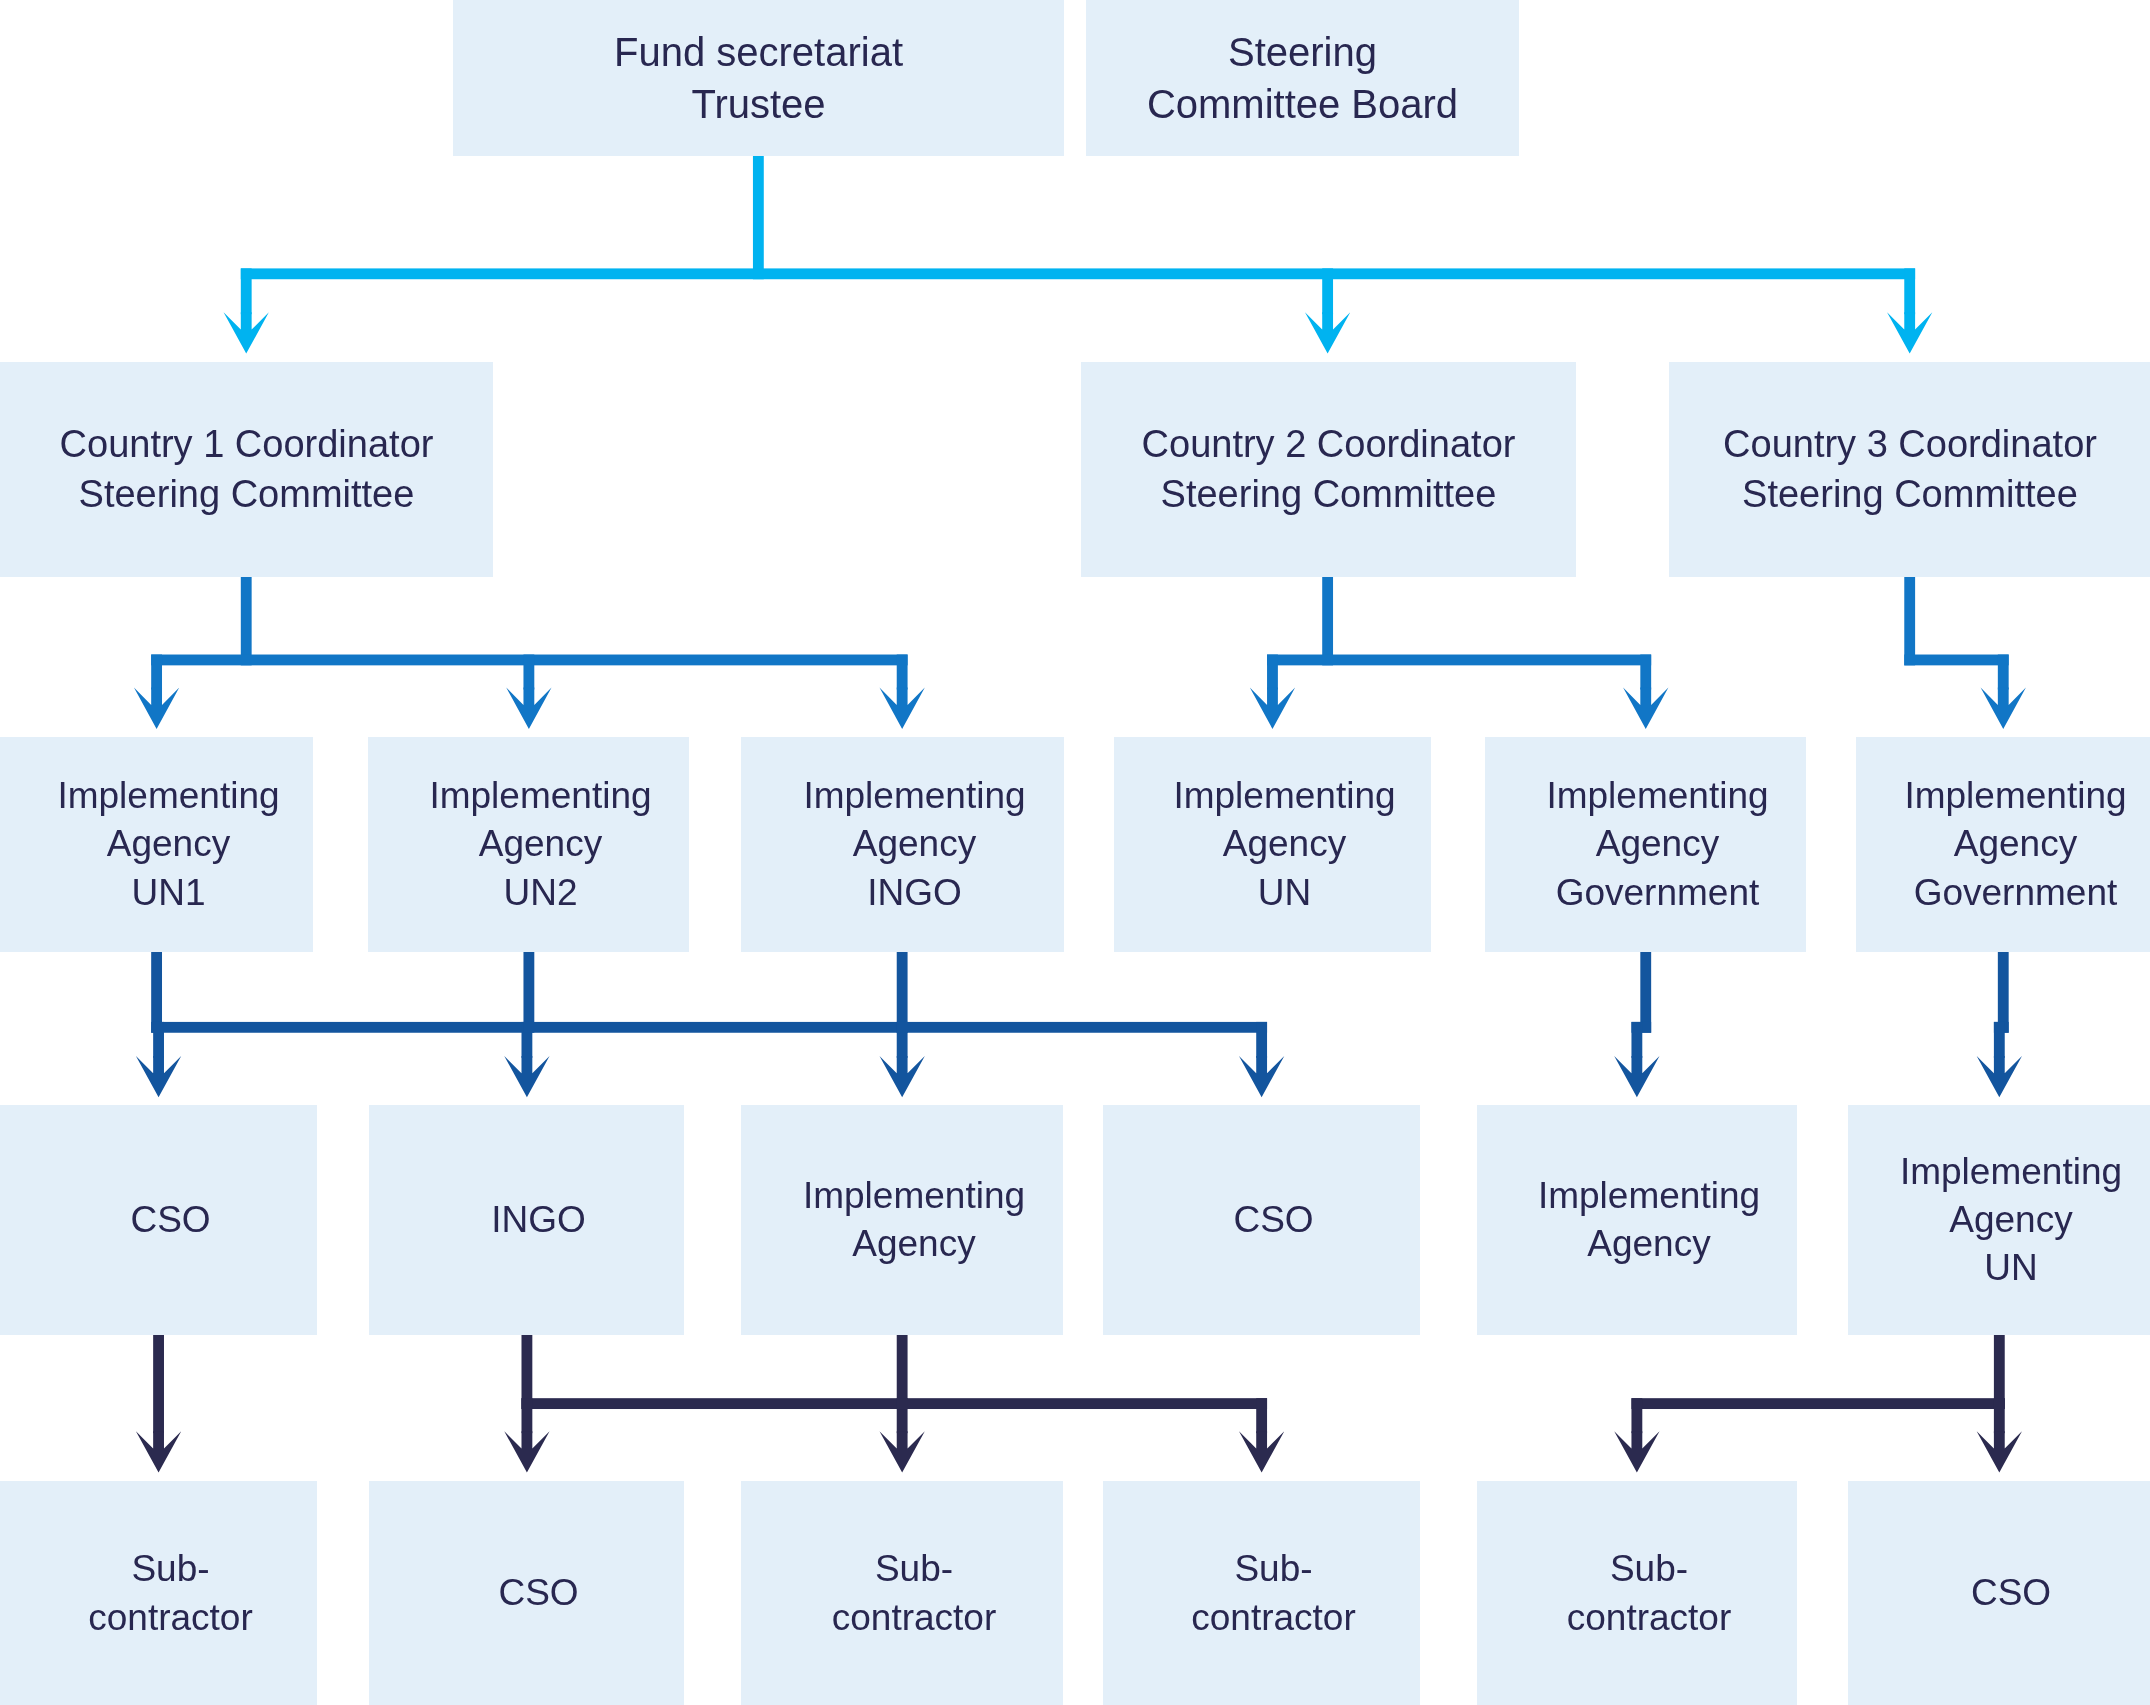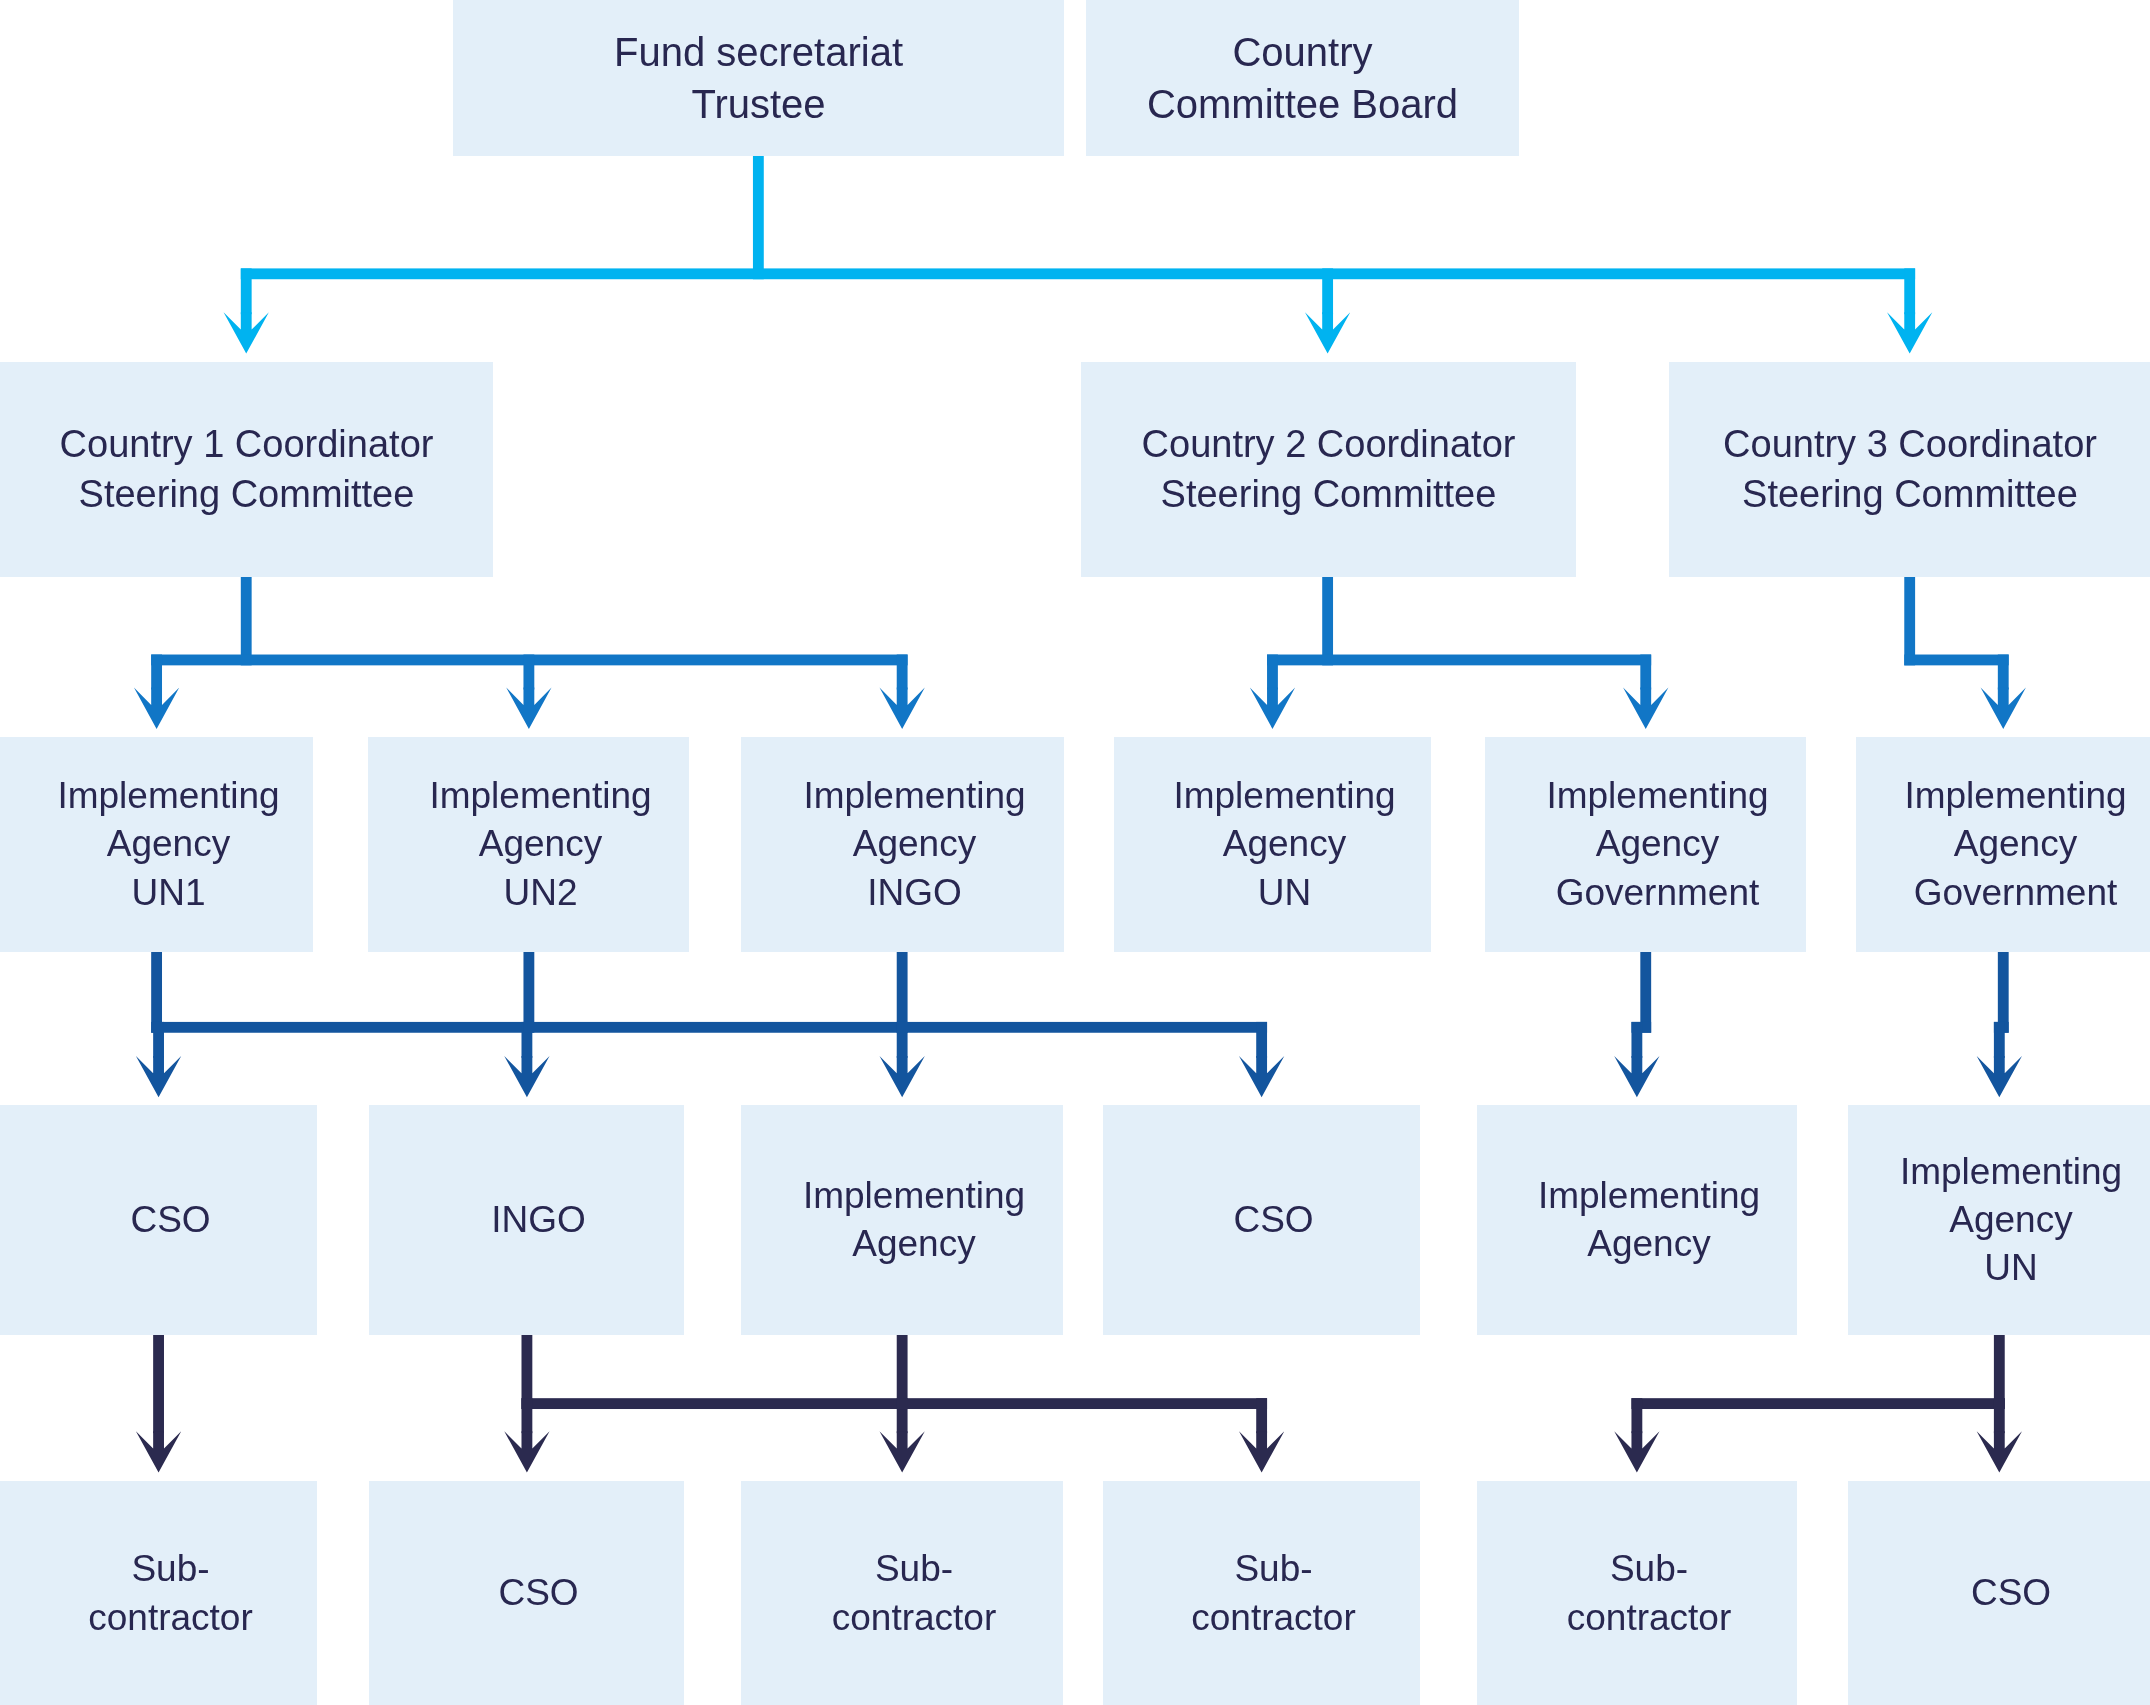--- a/index.html
+++ b/index.html
@@ -127,21 +127,21 @@
       <path d="M 1639 1453 L 1656.5 1470.64 L 1656.5 1453 L 1667.5 1453 L 1667.5 1470.64 L 1685 1453 L 1662 1495 Z" fill="#2b2a4f"></path>
       <rect x="2024.5" y="1419.5" width="11" height="35.5" fill="#2b2a4f"></rect>
       <path d="M 2007 1453 L 2024.5 1470.64 L 2024.5 1453 L 2035.5 1453 L 2035.5 1470.64 L 2053 1453 L 2030 1495 Z" fill="#2b2a4f"></path>
     </svg>
 
   <div class="node t-bold" style="left:453px;top:0px;width:611px;height:156px;">
     <span class="lbl">Fund secretariat
 Trustee</span>
   </div>
   <div class="node t-bold" style="left:1086px;top:0px;width:433px;height:156px;">
-    <span class="lbl">Country
+    <span class="lbl">Steering
 Committee Board</span>
   </div>
 
   <div class="node t-semibold" style="left:0px;top:362px;width:493px;height:215px;">
     <span class="lbl">Country 1 Coordinator
 Steering Committee</span>
   </div>
   <div class="node t-semibold" style="left:1081px;top:362px;width:495px;height:215px;">
     <span class="lbl">Country 2 Coordinator
 Steering Committee</span>

